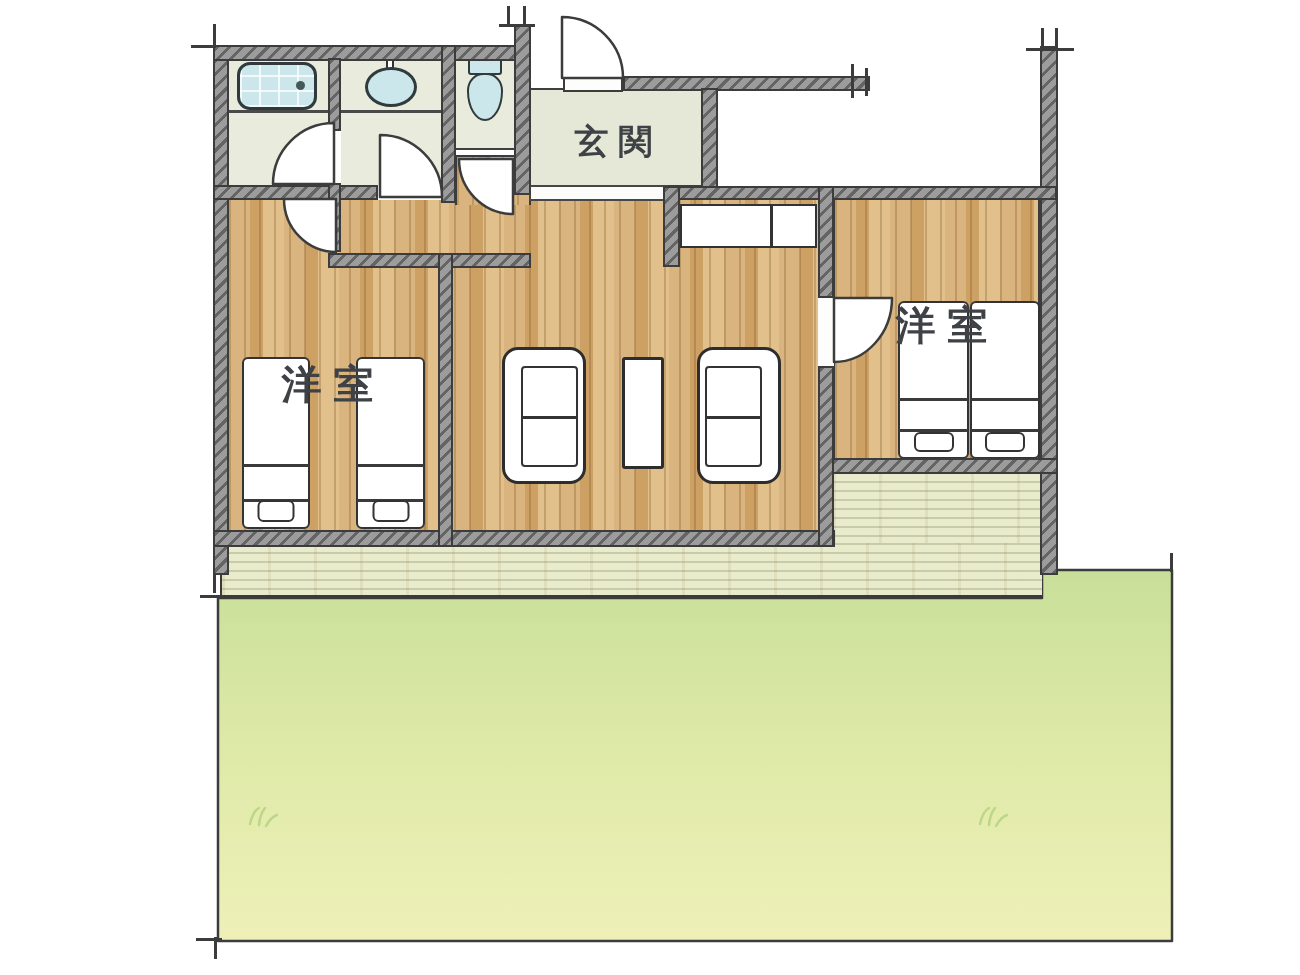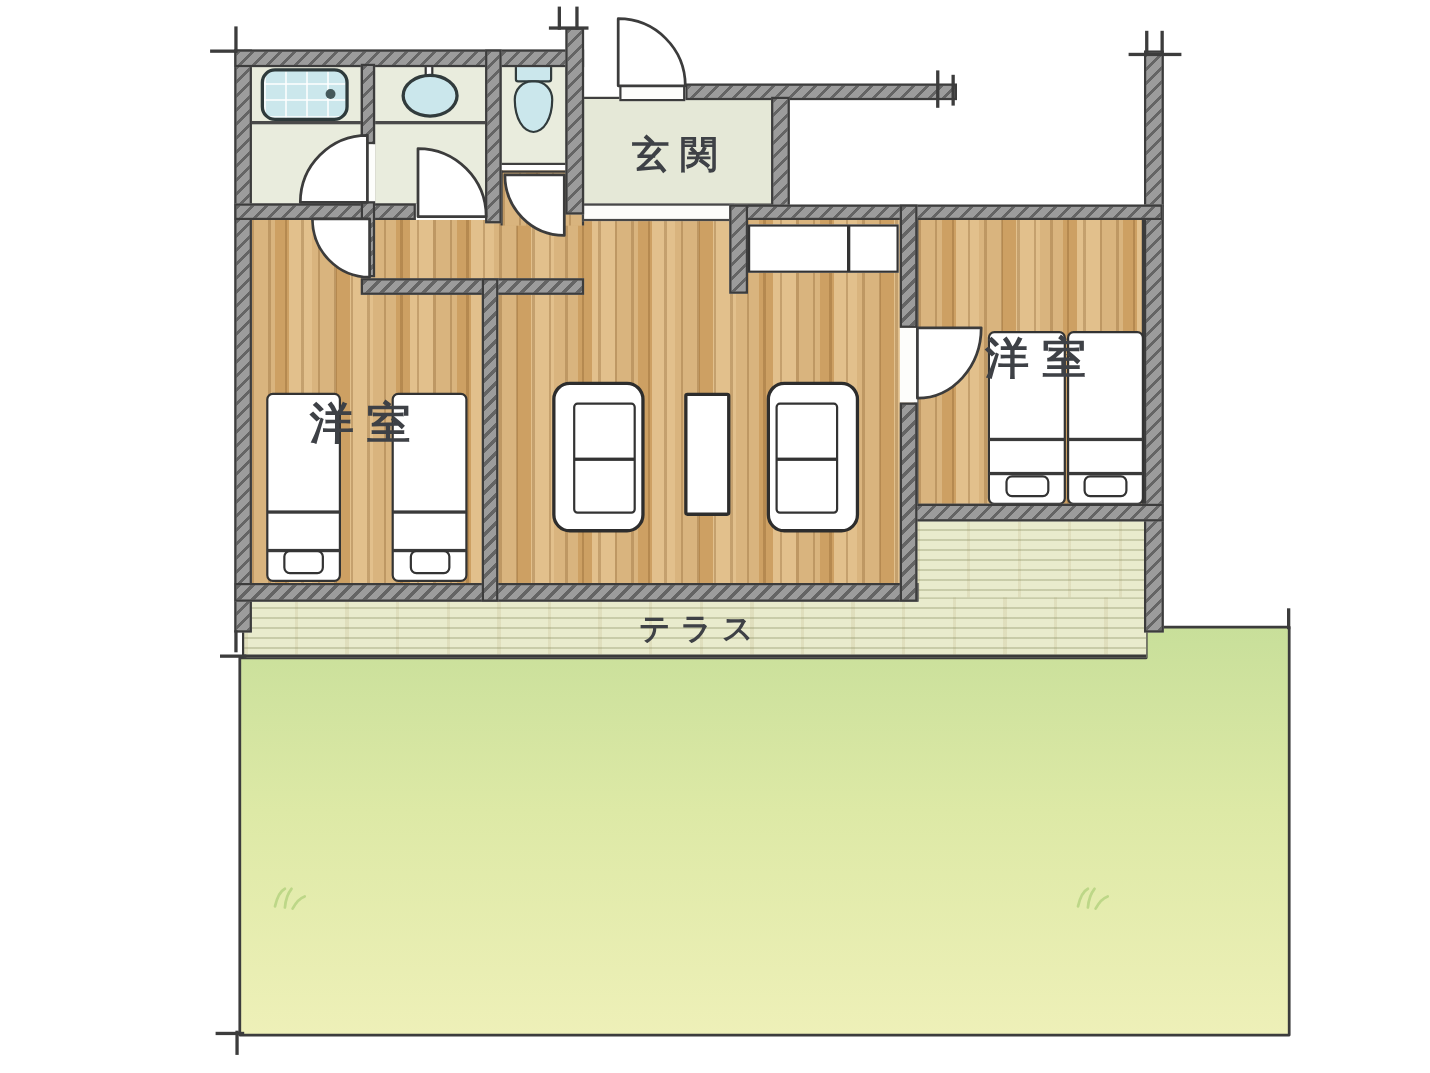--- a/index.html
+++ b/index.html
@@ -193,15 +193,14 @@
       <path d="M 380 197 L 380 135 A 62 62 0 0 1 442 197 Z"></path>
       <path d="M 336 199 L 284 199 A 52 53 0 0 0 336 252 Z"></path>
       <path d="M 513 159 L 459 159 A 54 55 0 0 0 513 214 Z"></path>
       <path d="M 834 298 L 892 298 A 58 64 0 0 1 834 362 Z"></path>
     </g>
   </svg>
 
   <div class="jp" style="left:536px;top:120px;width:165px;height:44px;line-height:44px;font-size:34px;letter-spacing:10px;">玄関</div>
   <div class="jp" style="left:256px;top:360px;width:155px;height:50px;line-height:50px;font-size:40px;letter-spacing:12px;">洋室</div>
   <div class="jp" style="left:870px;top:301px;width:155px;height:50px;line-height:50px;font-size:40px;letter-spacing:12px;">洋室</div>
-  <div class="jp" style="left:560px;top:553px;width:155px;height:40px;line-height:40px;font-size:28px;letter-spacing:9px;">テラス</div>
 
 </div>
 
 </body></html>

